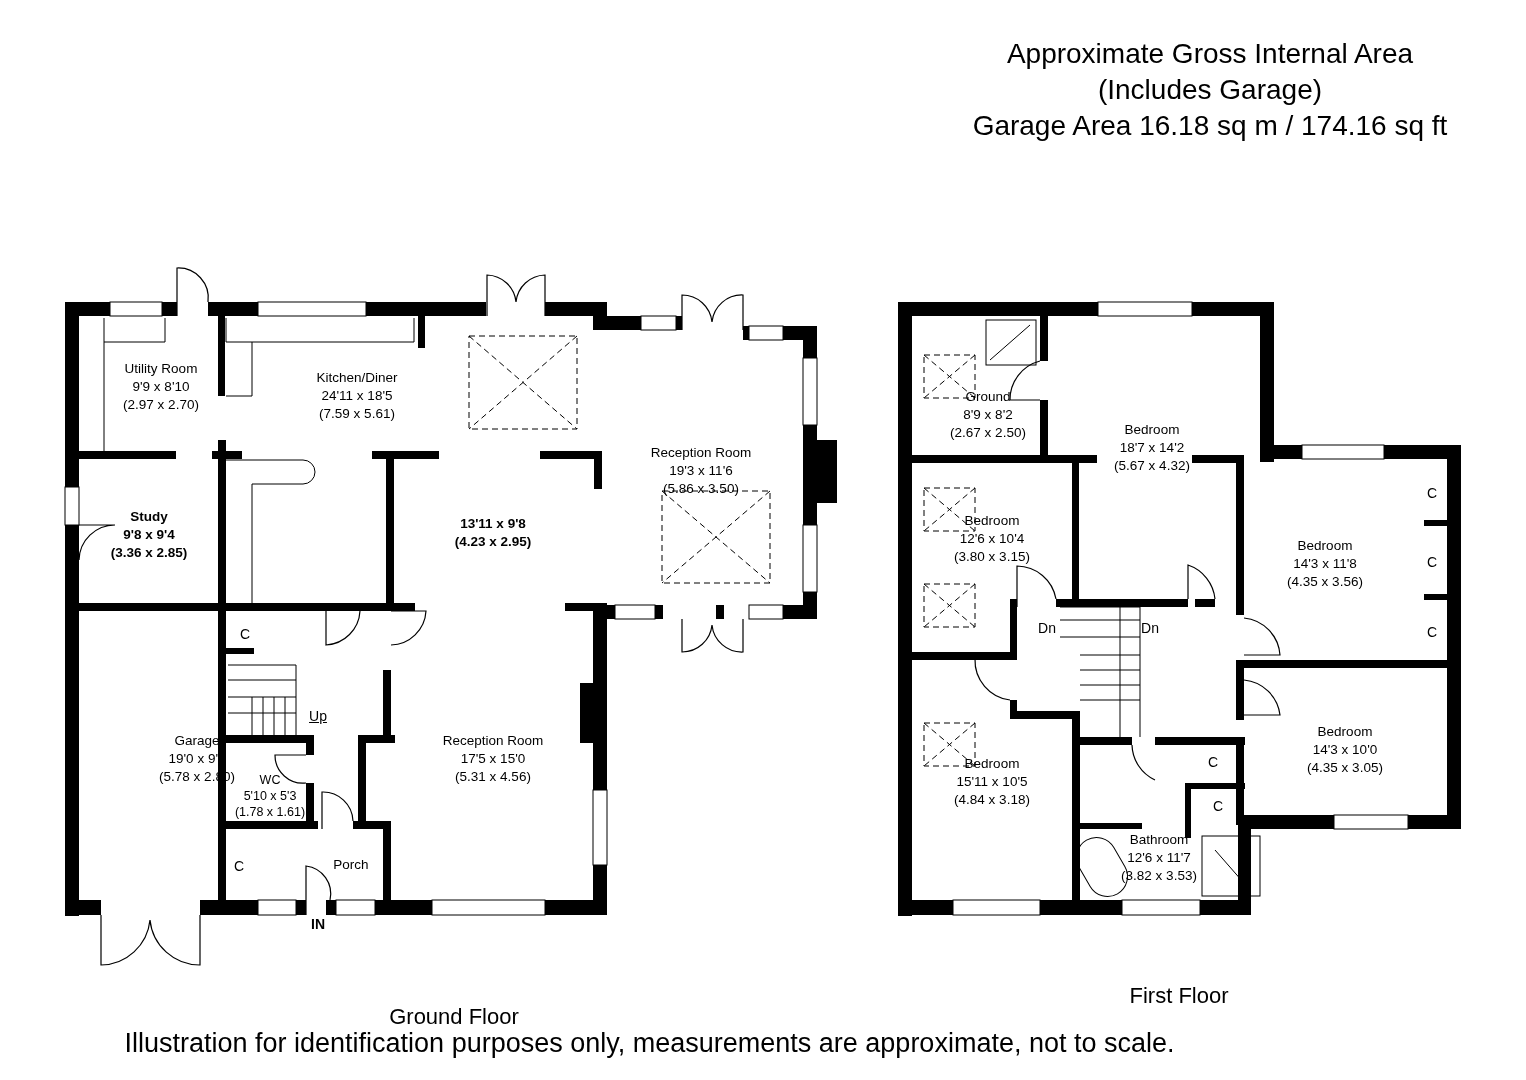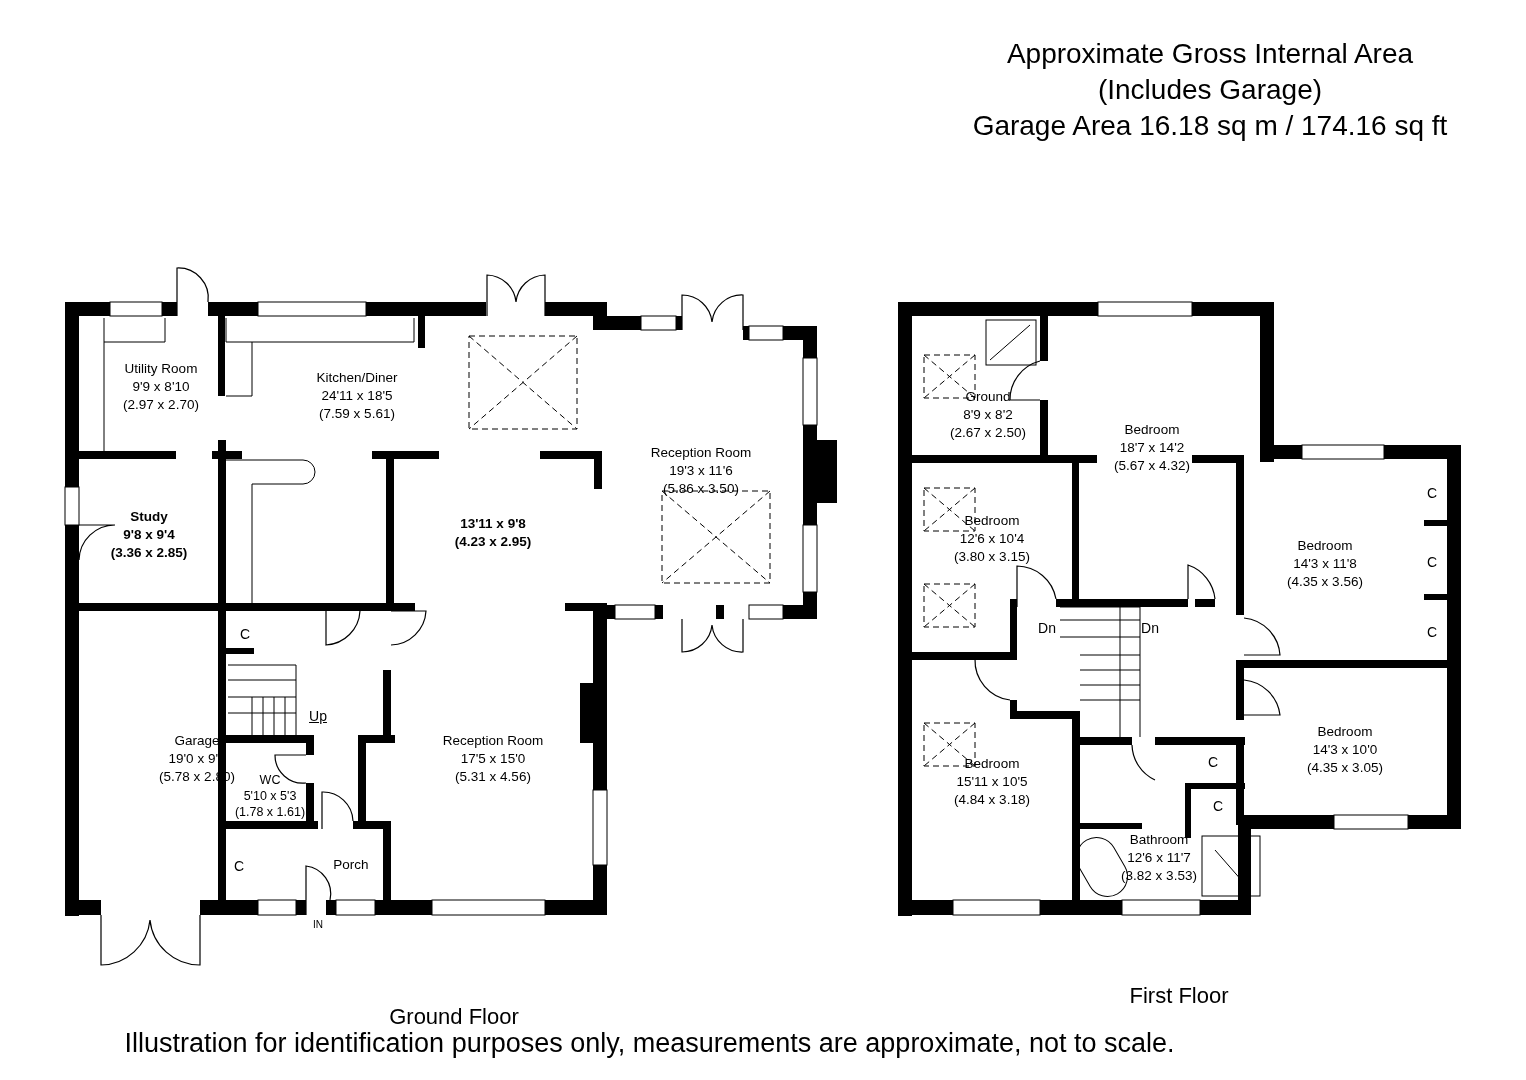--- a/index.html
+++ b/index.html
@@ -225,21 +225,21 @@
   <div>Reception Room</div>
   <div>17'5 x 15'0</div>
   <div>(5.31 x 4.56)</div>
 </div>
 <div class="lbl" style="left:351px; top:856px;">
   <div>Porch</div>
 </div>
 <div class="small" style="left:245px; top:634px;">C</div>
 <div class="small" style="left:239px; top:866px;">C</div>
 <div class="small" style="left:318px; top:716px;text-decoration:underline;">Up</div>
-<div class="small" style="left:318px; top:924px; font-size:10px;">IN</div>
+<div class="small" style="left:318px; top:924px; font-size:14px;font-weight:bold;">IN</div>
 
 <div class="lbl" style="left:988px; top:388px;">
   <div>Ground</div>
   <div>8'9 x 8'2</div>
   <div>(2.67 x 2.50)</div>
 </div>
 <div class="lbl" style="left:1152px; top:421px;">
   <div>Bedroom</div>
   <div>18'7 x 14'2</div>
   <div>(5.67 x 4.32)</div>

